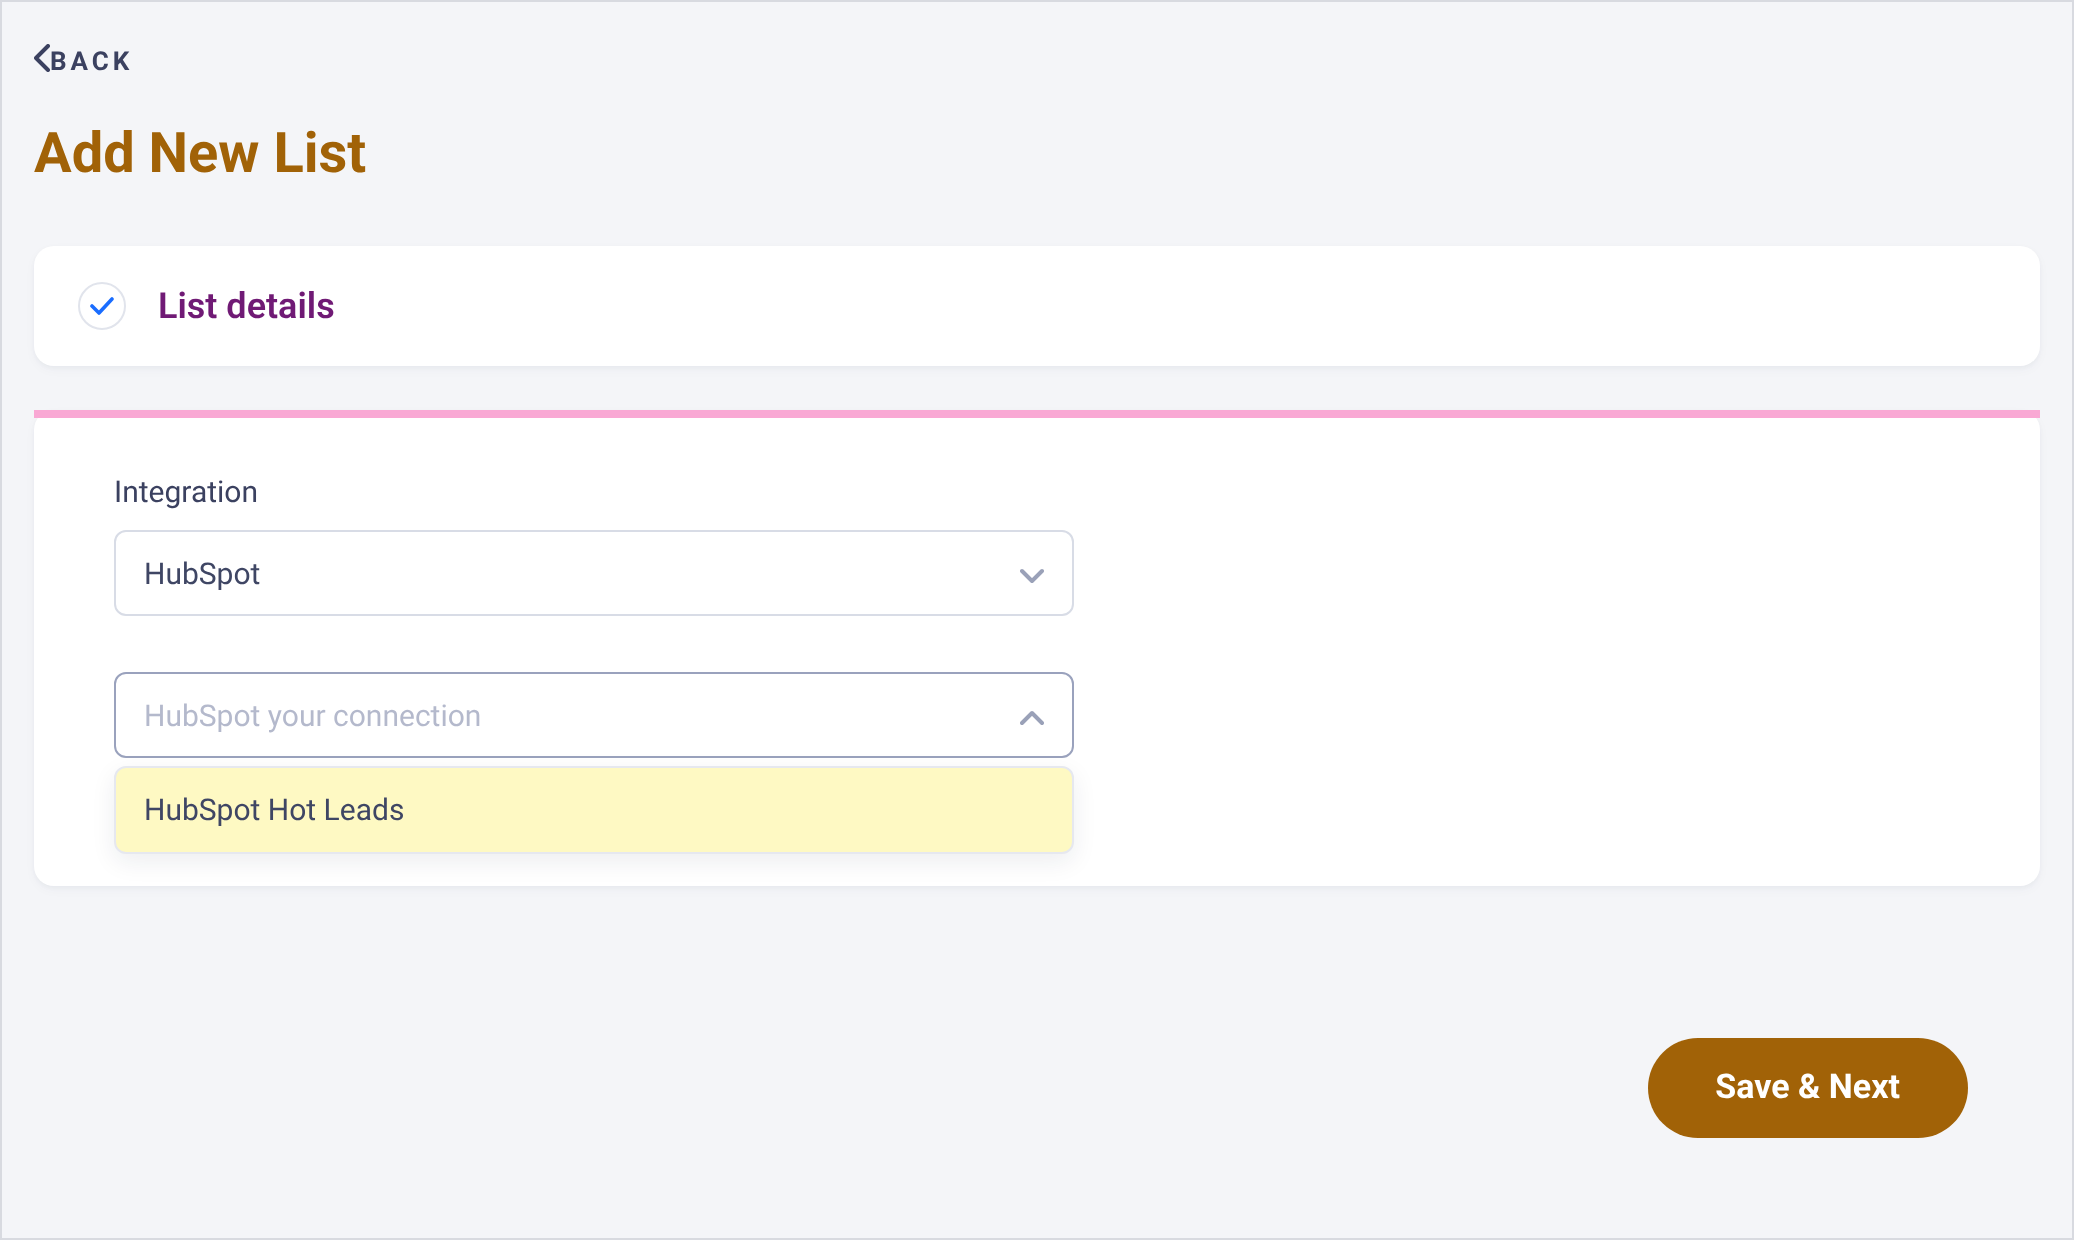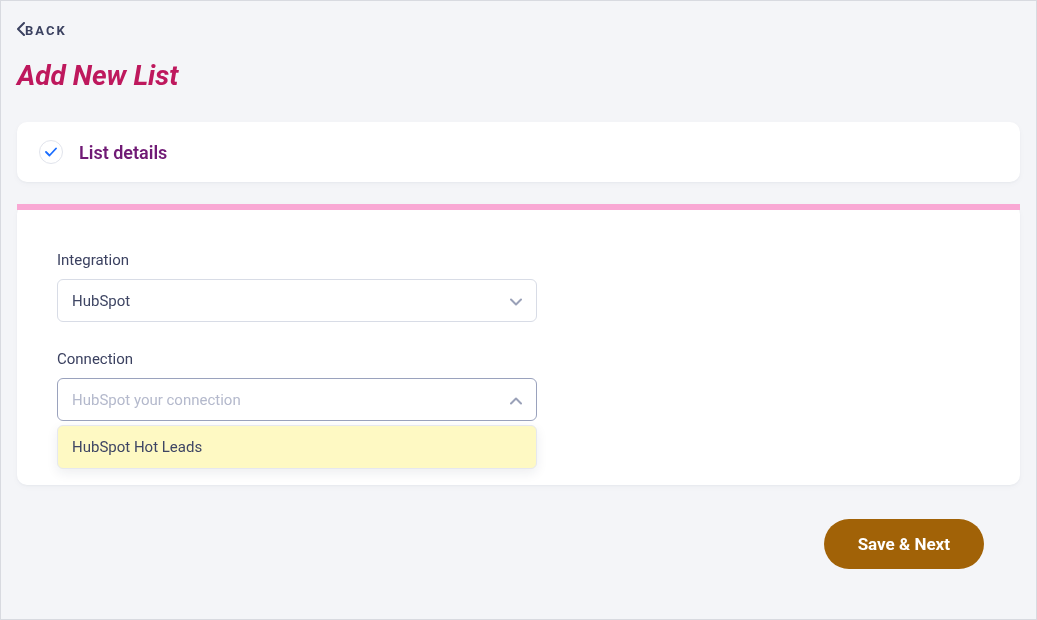--- a/index.html
+++ b/index.html
@@ -28,25 +28,24 @@
       letter-spacing: 2px;
       font-size: 13px;
       margin-bottom: 20px;
       cursor: pointer;
     }
     .back-link svg {
       width: 8px;
       height: 14px;
     }
     .page-title {
-      color: #be185d;
+      color: #a16207;
       font-size: 28px;
       font-weight: 700;
       margin-bottom: 30px;
-      font-style: italic;
     }
     .card {
       background: #fff;
       border-radius: 10px;
       box-shadow: 0 1px 2px rgba(40,50,80,0.04), 0 2px 6px rgba(40,50,80,0.03);
       margin-bottom: 22px;
     }
     .card-header {
       display: flex;
       align-items: center;
@@ -88,22 +87,22 @@
     }
     .section-title {
       font-size: 18px;
       font-weight: 600;
       color: #404766;
     }
     .section-title.muted {
       color: #701a75;
     }
     .card-body {
-      border-top: 6px solid #f9a8d4;
-      padding: 41px 40px 36px 40px;
+      border-top: 4px solid #f9a8d4;
+      padding: 28px 40px 36px 40px;
     }
     .form-group {
       margin-bottom: 28px;
       max-width: 480px;
       position: relative;
     }
     .form-label {
       display: block;
       font-size: 15px;
       color: #3b4160;
@@ -201,21 +200,20 @@
           <span class="select-value">HubSpot</span>
           <span>
             <svg class="chevron" viewBox="0 0 12 8" fill="none">
               <path d="M1 1.5 L6 6.5 L11 1.5" stroke="#9aa1b8" stroke-width="2" stroke-linecap="round" stroke-linejoin="round"></path>
             </svg>
           </span>
         </div>
       </div>
 
       <div class="form-group">
-        <label class="form-label">Connection</label>
         <div class="select-box open">
           <span class="select-placeholder">HubSpot your connection</span>
           <span>
             <svg class="chevron" viewBox="0 0 12 8" fill="none">
               <path d="M1 6.5 L6 1.5 L11 6.5" stroke="#9aa1b8" stroke-width="2" stroke-linecap="round" stroke-linejoin="round"></path>
             </svg>
           </span>
         </div>
         <div class="dropdown-menu">
           <div class="dropdown-item">HubSpot Hot Leads</div>

